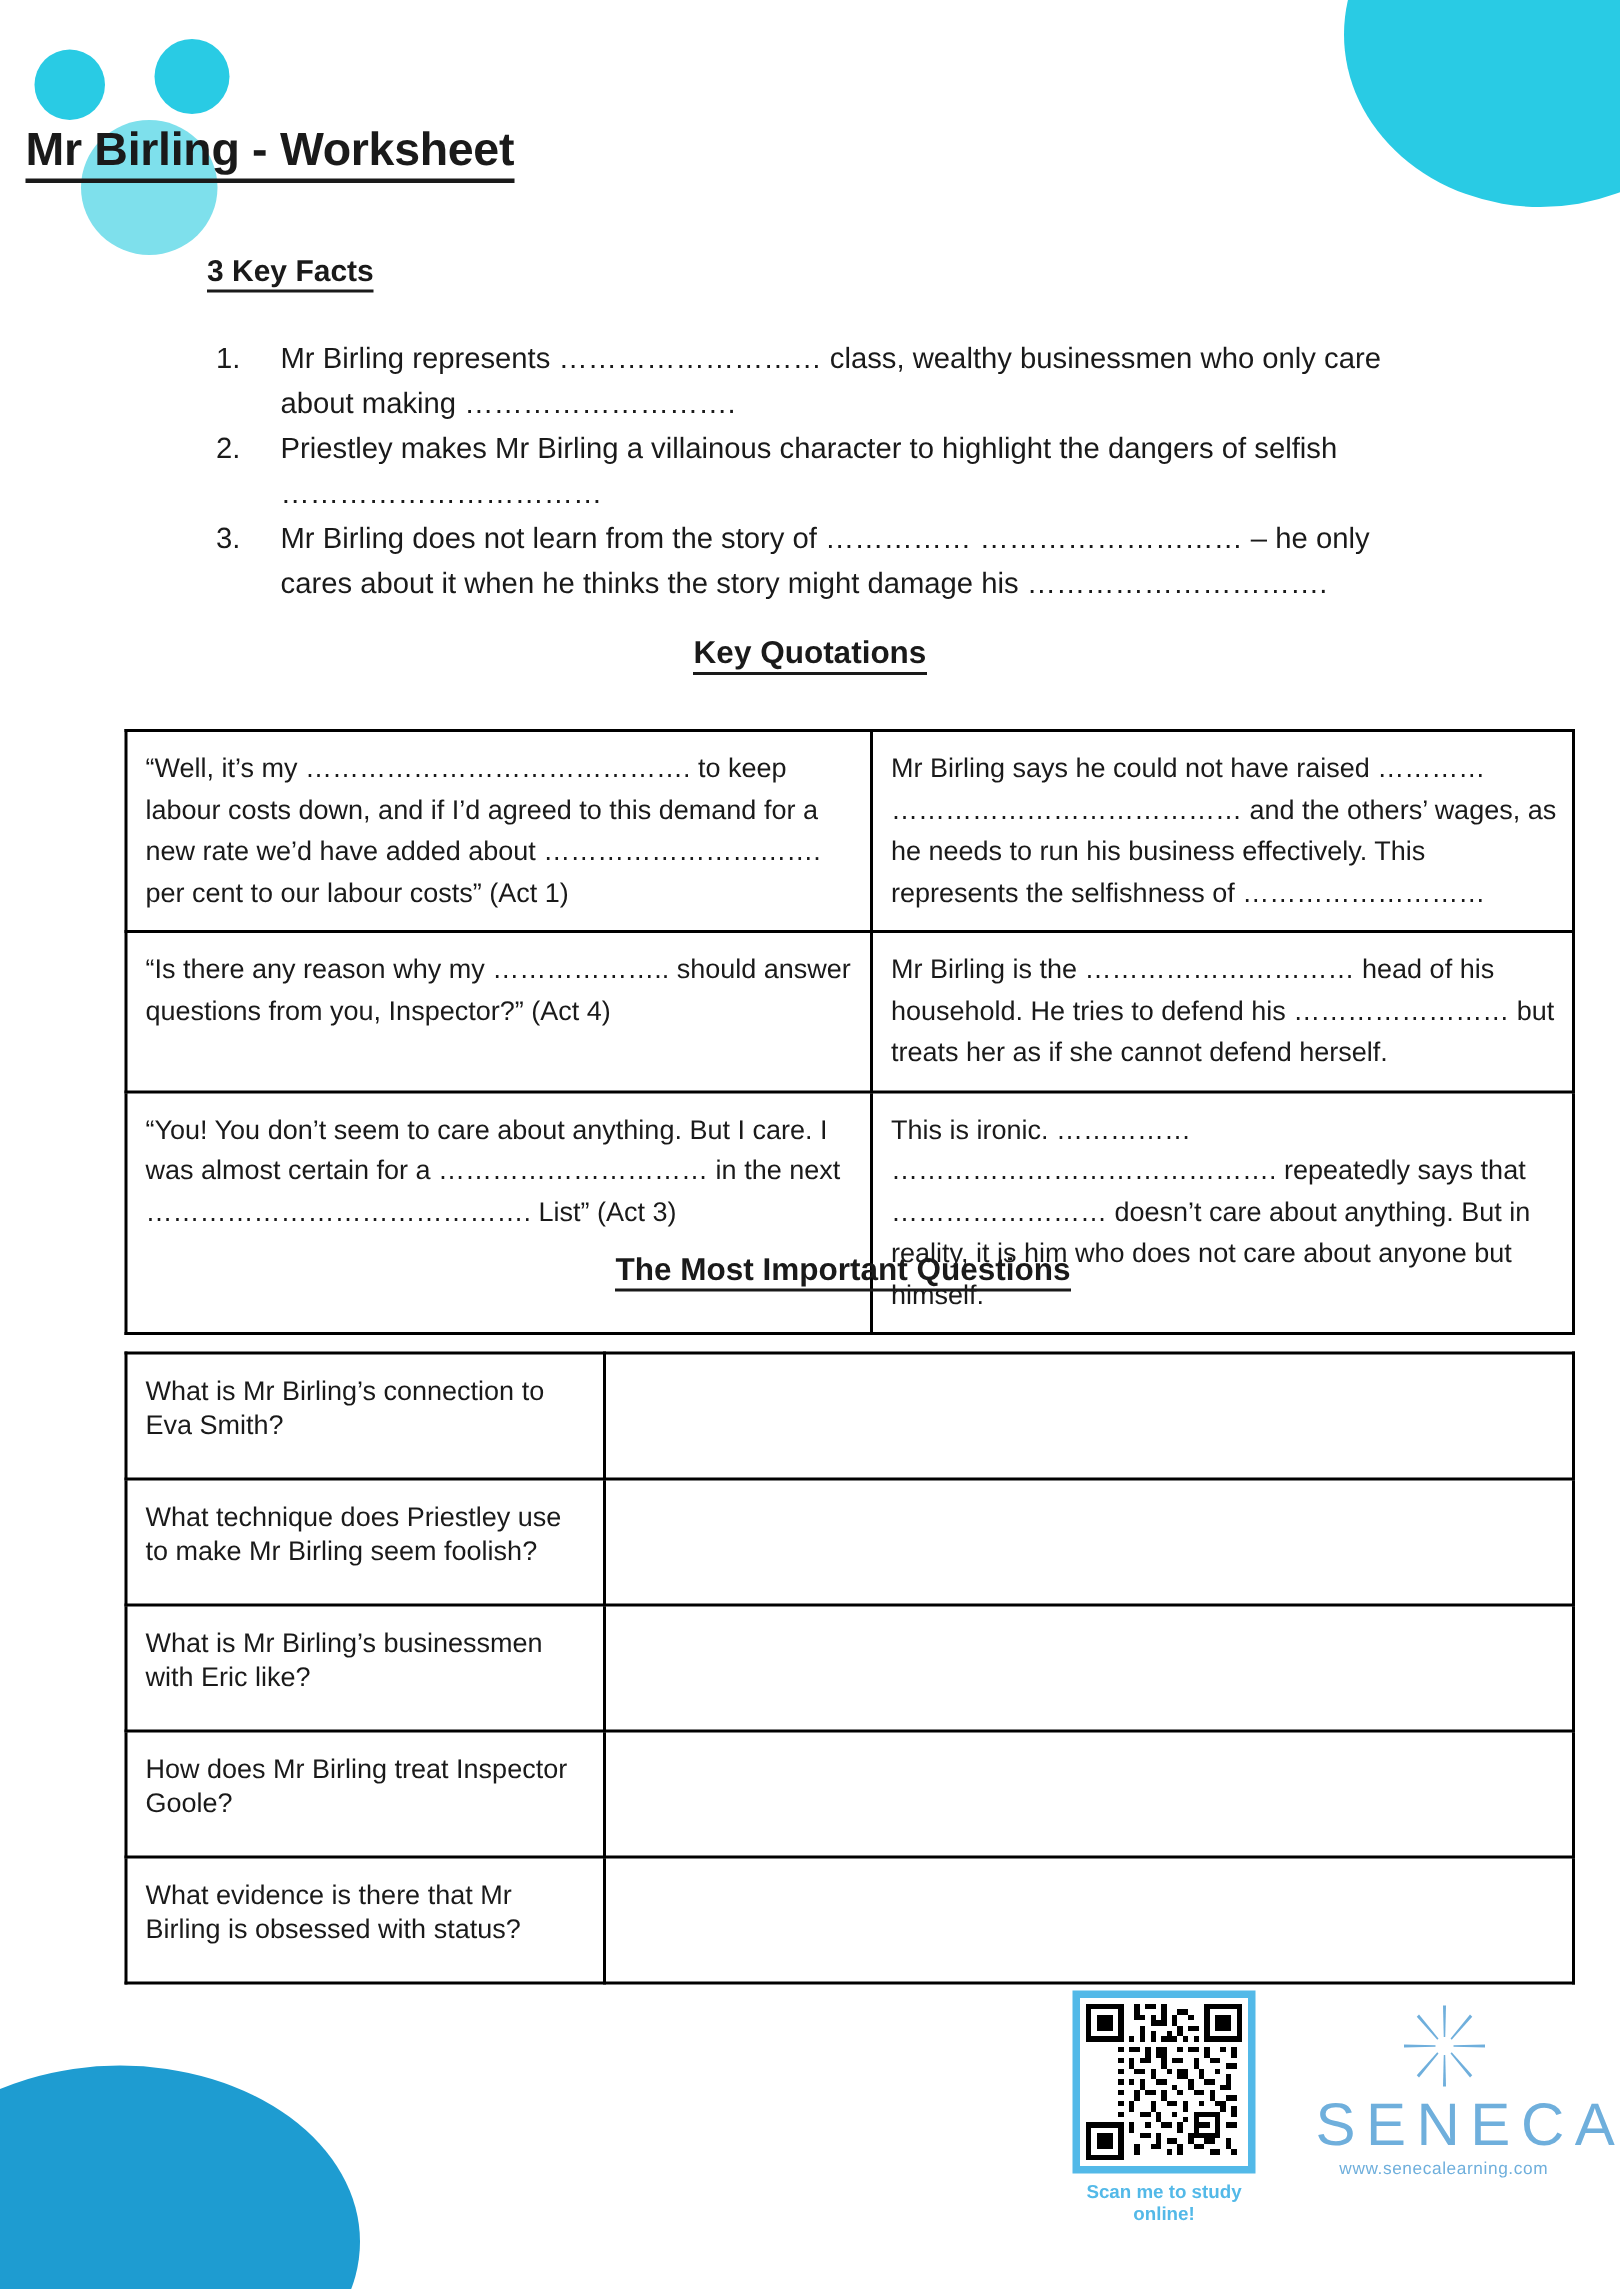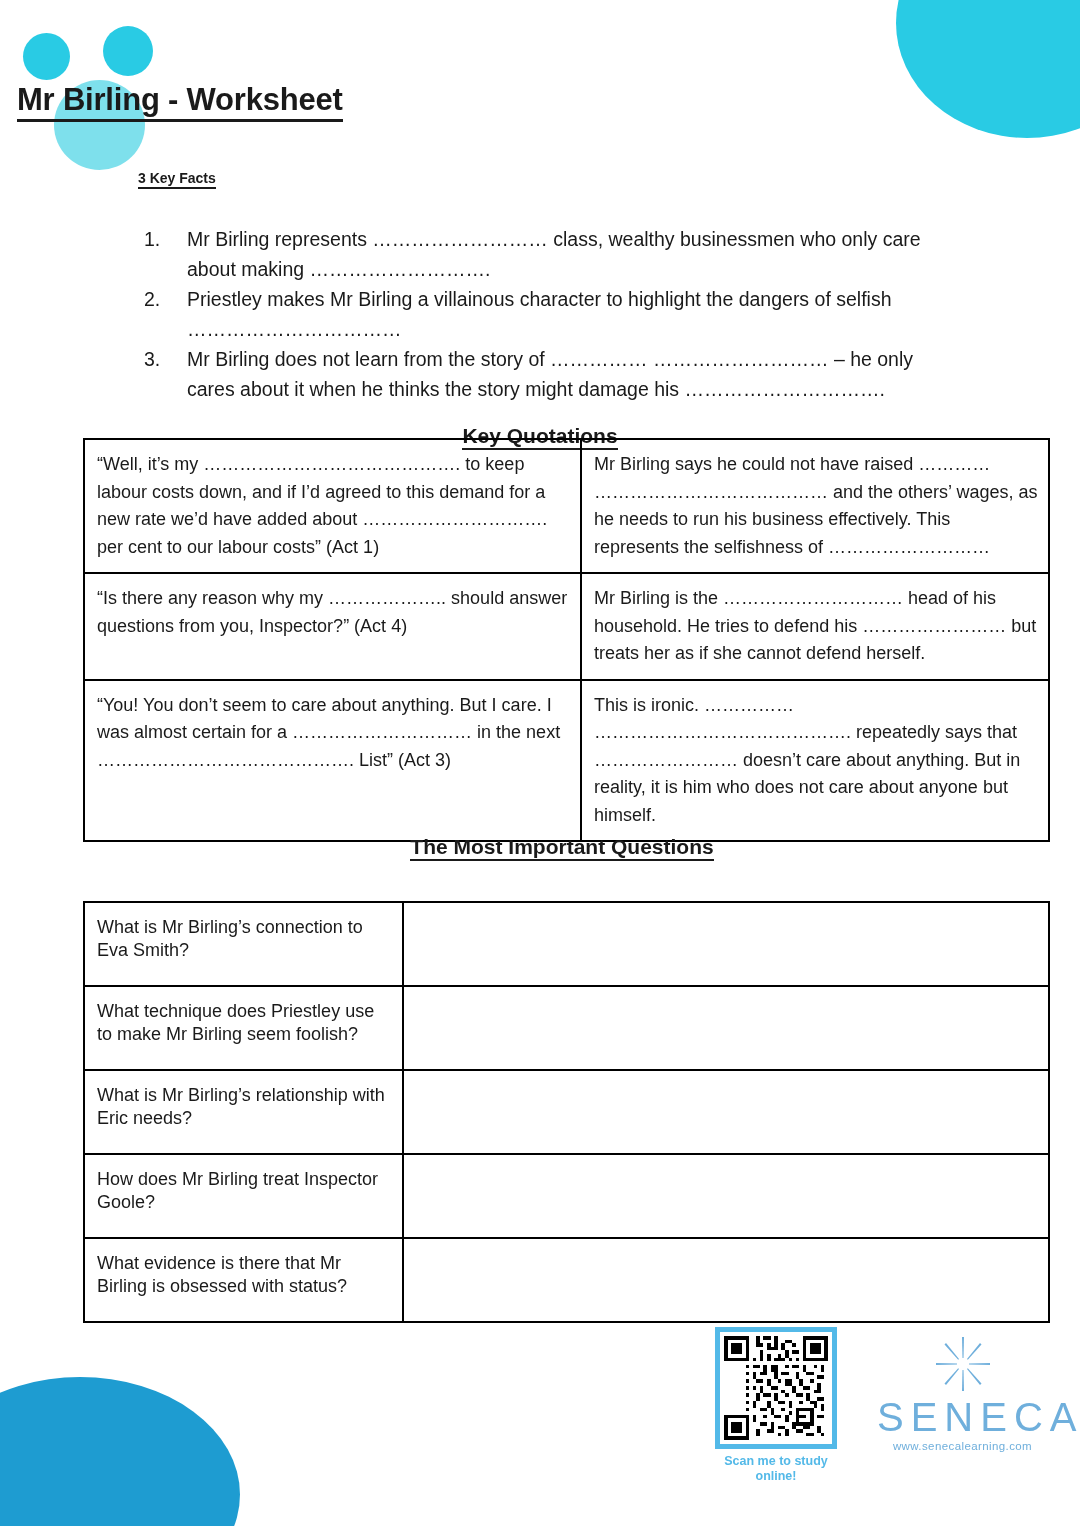--- a/index.html
+++ b/index.html
@@ -35,21 +35,21 @@
     font-size: 31px;
     font-weight: bold;
     letter-spacing: -0.2px;
   }
   .doc-title span { border-bottom: 3px solid #1a1a1a; padding-bottom: 2px; }
 
   .section-head-left {
     position: absolute;
     left: 138px;
     top: 170px;
-    font-size: 14px;
+    font-size: 20px;
     font-weight: bold;
   }
   .section-head-left span { border-bottom: 2px solid #1a1a1a; padding-bottom: 1px; }
 
   .section-head-center {
     position: absolute;
     left: 0; right: 0;
     text-align: center;
     font-size: 21px;
     font-weight: bold;
@@ -89,21 +89,21 @@
     border-collapse: collapse;
     table-layout: fixed;
   }
   .wtable td {
     border: 2.5px solid #000000;
     vertical-align: top;
     padding: 11px 10px 11px 12px;
   }
 
   
-  .t-quotes { top: 438px; font-size: 18px; line-height: 27.5px; }
+  .t-quotes { top: 486px; font-size: 18px; line-height: 27.5px; }
   .t-quotes td.c1 { width: 473px; }
   .t-quotes td.c2 { width: 444px; }
 
   
   .t-questions { top: 901px; font-size: 18px; line-height: 23px; }
   .t-questions td.q-label  { width: 295px; height: 56px; padding: 13px 10px 13px 12px; }
   .t-questions td.q-answer { width: 622px; }
 
   
   .footer {
@@ -222,21 +222,21 @@
     <tbody>
       <tr>
         <td class="q-label">What is Mr Birling’s connection to Eva Smith?</td>
         <td class="q-answer"></td>
       </tr>
       <tr>
         <td class="q-label">What technique does Priestley use to make Mr Birling seem foolish?</td>
         <td class="q-answer"></td>
       </tr>
       <tr>
-        <td class="q-label">What is Mr Birling’s relationship with Eric needs?</td>
+        <td class="q-label">What is Mr Birling’s businessmen with Eric like?</td>
         <td class="q-answer"></td>
       </tr>
       <tr>
         <td class="q-label">How does Mr Birling treat Inspector Goole?</td>
         <td class="q-answer"></td>
       </tr>
       <tr>
         <td class="q-label">What evidence is there that Mr Birling is obsessed with status?</td>
         <td class="q-answer"></td>
       </tr>

